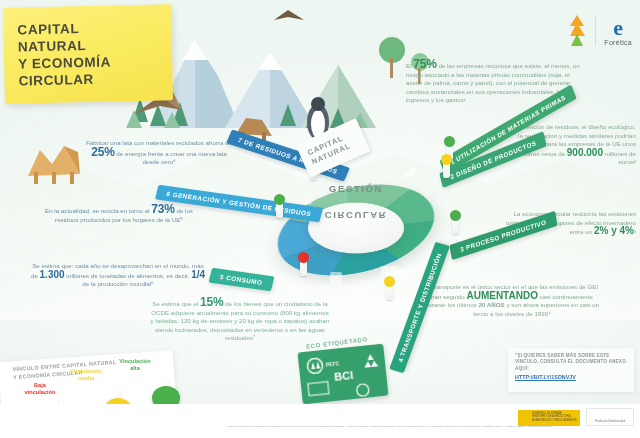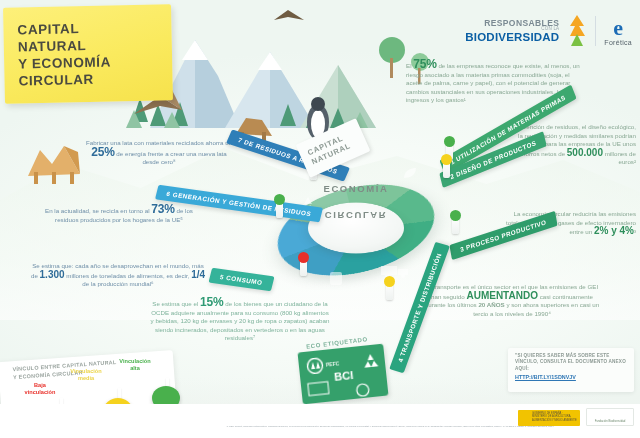--- a/index.html
+++ b/index.html
@@ -189,25 +189,20 @@
   </svg>
 
   <div class="note">
     <h1>CAPITAL
 NATURAL
  Y ECONOMÍA
     CIRCULAR</h1>
   </div>
 
   <div class="brands">
-    <div class="rb">
-      <span class="l1">RESPONSABLES</span>
-      <span class="l0">CON LA</span>
-      <span class="l2">BIODIVERSIDAD</span>
-    </div>
     <svg class="birdmark" viewBox="0 0 20 34">
       <polygon points="10,1 17,12 12,12 18,22 3,22 8,12 3,12" fill="#f5a623"></polygon>
       <polygon points="10,20 16,32 4,32" fill="#7ac143"></polygon>
     </svg>
     <div class="divider"></div>
     <div class="foretica">
       <span class="e">e</span>
       <span class="n">Forética</span>
     </div>
   </div>
@@ -215,32 +210,32 @@
   <div class="tx blue" style="left:84px;top:139px;width:150px;text-align:center;">Fabricar una lata con materiales reciclados ahorra un <span class="big" style="font-weight:700">25%</span> de energía frente a crear una nueva lata desde cero⁸</div>
 
   <div class="tx blue" style="left:34px;top:205px;width:170px;text-align:center;">En la actualidad, se recicla en torno al <span class="big" style="font-weight:700">73%</span> de los residuos producidos por los hogares de la UE⁵</div>
 
   <div class="tx blue" style="left:28px;top:262px;width:180px;text-align:center;">Se estima que: cada año se desaprovechan en el mundo, más de <span class="big2" style="font-weight:700">1.300</span> millones de toneladas de alimentos, es decir, <span class="big2" style="font-weight:700">1/4</span> de la producción mundial⁶</div>
 
   <div class="tx teal" style="left:150px;top:298px;width:180px;text-align:center;">Se estima que el <span class="big" style="font-weight:700">15%</span> de los bienes que un ciudadano de la OCDE adquiere anualmente para su consumo (800 kg alimentos y bebidas, 120 kg de envases y 20 kg de ropa o zapatos) acaban siendo incinerados, depositados en vertederos o en las aguas residuales⁷</div>
 
   <div class="tx green" style="left:406px;top:60px;width:180px;text-align:left;">El <span class="big" style="font-weight:700">75%</span> de las empresas reconoce que existe, al menos, un riesgo asociado a las materias primas commodities (soja, el aceite de palma, carne y papel), con el potencial de generar cambios sustanciales en sus operaciones industriales, los ingresos y los gastos¹</div>
 
-  <div class="tx green" style="left:500px;top:123px;width:136px;text-align:right;">La prevención de residuos, el diseño ecológico, la reutilización y medidas similares podrían suponer para las empresas de la UE unos ahorros netos de <span class="big2" style="font-weight:700">500.000</span> millones de euros²</div>
+  <div class="tx green" style="left:500px;top:123px;width:136px;text-align:right;">La prevención de residuos, el diseño ecológico, la reutilización y medidas similares podrían suponer para las empresas de la UE unos ahorros netos de <span class="big2" style="font-weight:700">900.000</span> millones de euros²</div>
 
   <div class="tx green" style="left:498px;top:210px;width:138px;text-align:right;">La economía circular reduciría las emisiones totales anuales de gases de efecto invernadero entre un <span class="big2" style="font-weight:700">2% y 4%</span>³</div>
 
   <div class="tx green" style="left:424px;top:283px;width:176px;text-align:center;">El transporte es el único sector en el que las emisiones de GEI han seguido <span class="big2" style="font-weight:700">AUMENTANDO</span> casi continuamente durante los últimos <span class="" style="font-weight:700">20 AÑOS</span> y son ahora superiores en casi un tercio a los niveles de 1990⁴</div>
 
   <div class="wheel">
     <div class="ring"></div>
     <div class="hub"></div>
   </div>
   <div class="hubtxt">
-    <span class="e1">ECONOMÍA</span>
+    <span class="e1">GESTIÓN</span>
     <span class="e2">CIRCULAR</span>
   </div>
 
   <svg style="position:absolute;left:300px;top:196px;width:16px;height:16px;opacity:.6;">
     <polygon points="8,1 12,8 4,8" fill="#ffffff"></polygon>
       <polygon points="1,14 6,9 9,15" fill="#ffffff"></polygon>
       <polygon points="15,14 10,9 7,15" fill="#ffffff"></polygon>
   </svg>
   <svg style="position:absolute;left:328px;top:268px;width:16px;height:18px;opacity:.55;">
     <rect x="2" y="4" width="12" height="13" rx="2" fill="#ffffff"></rect>

